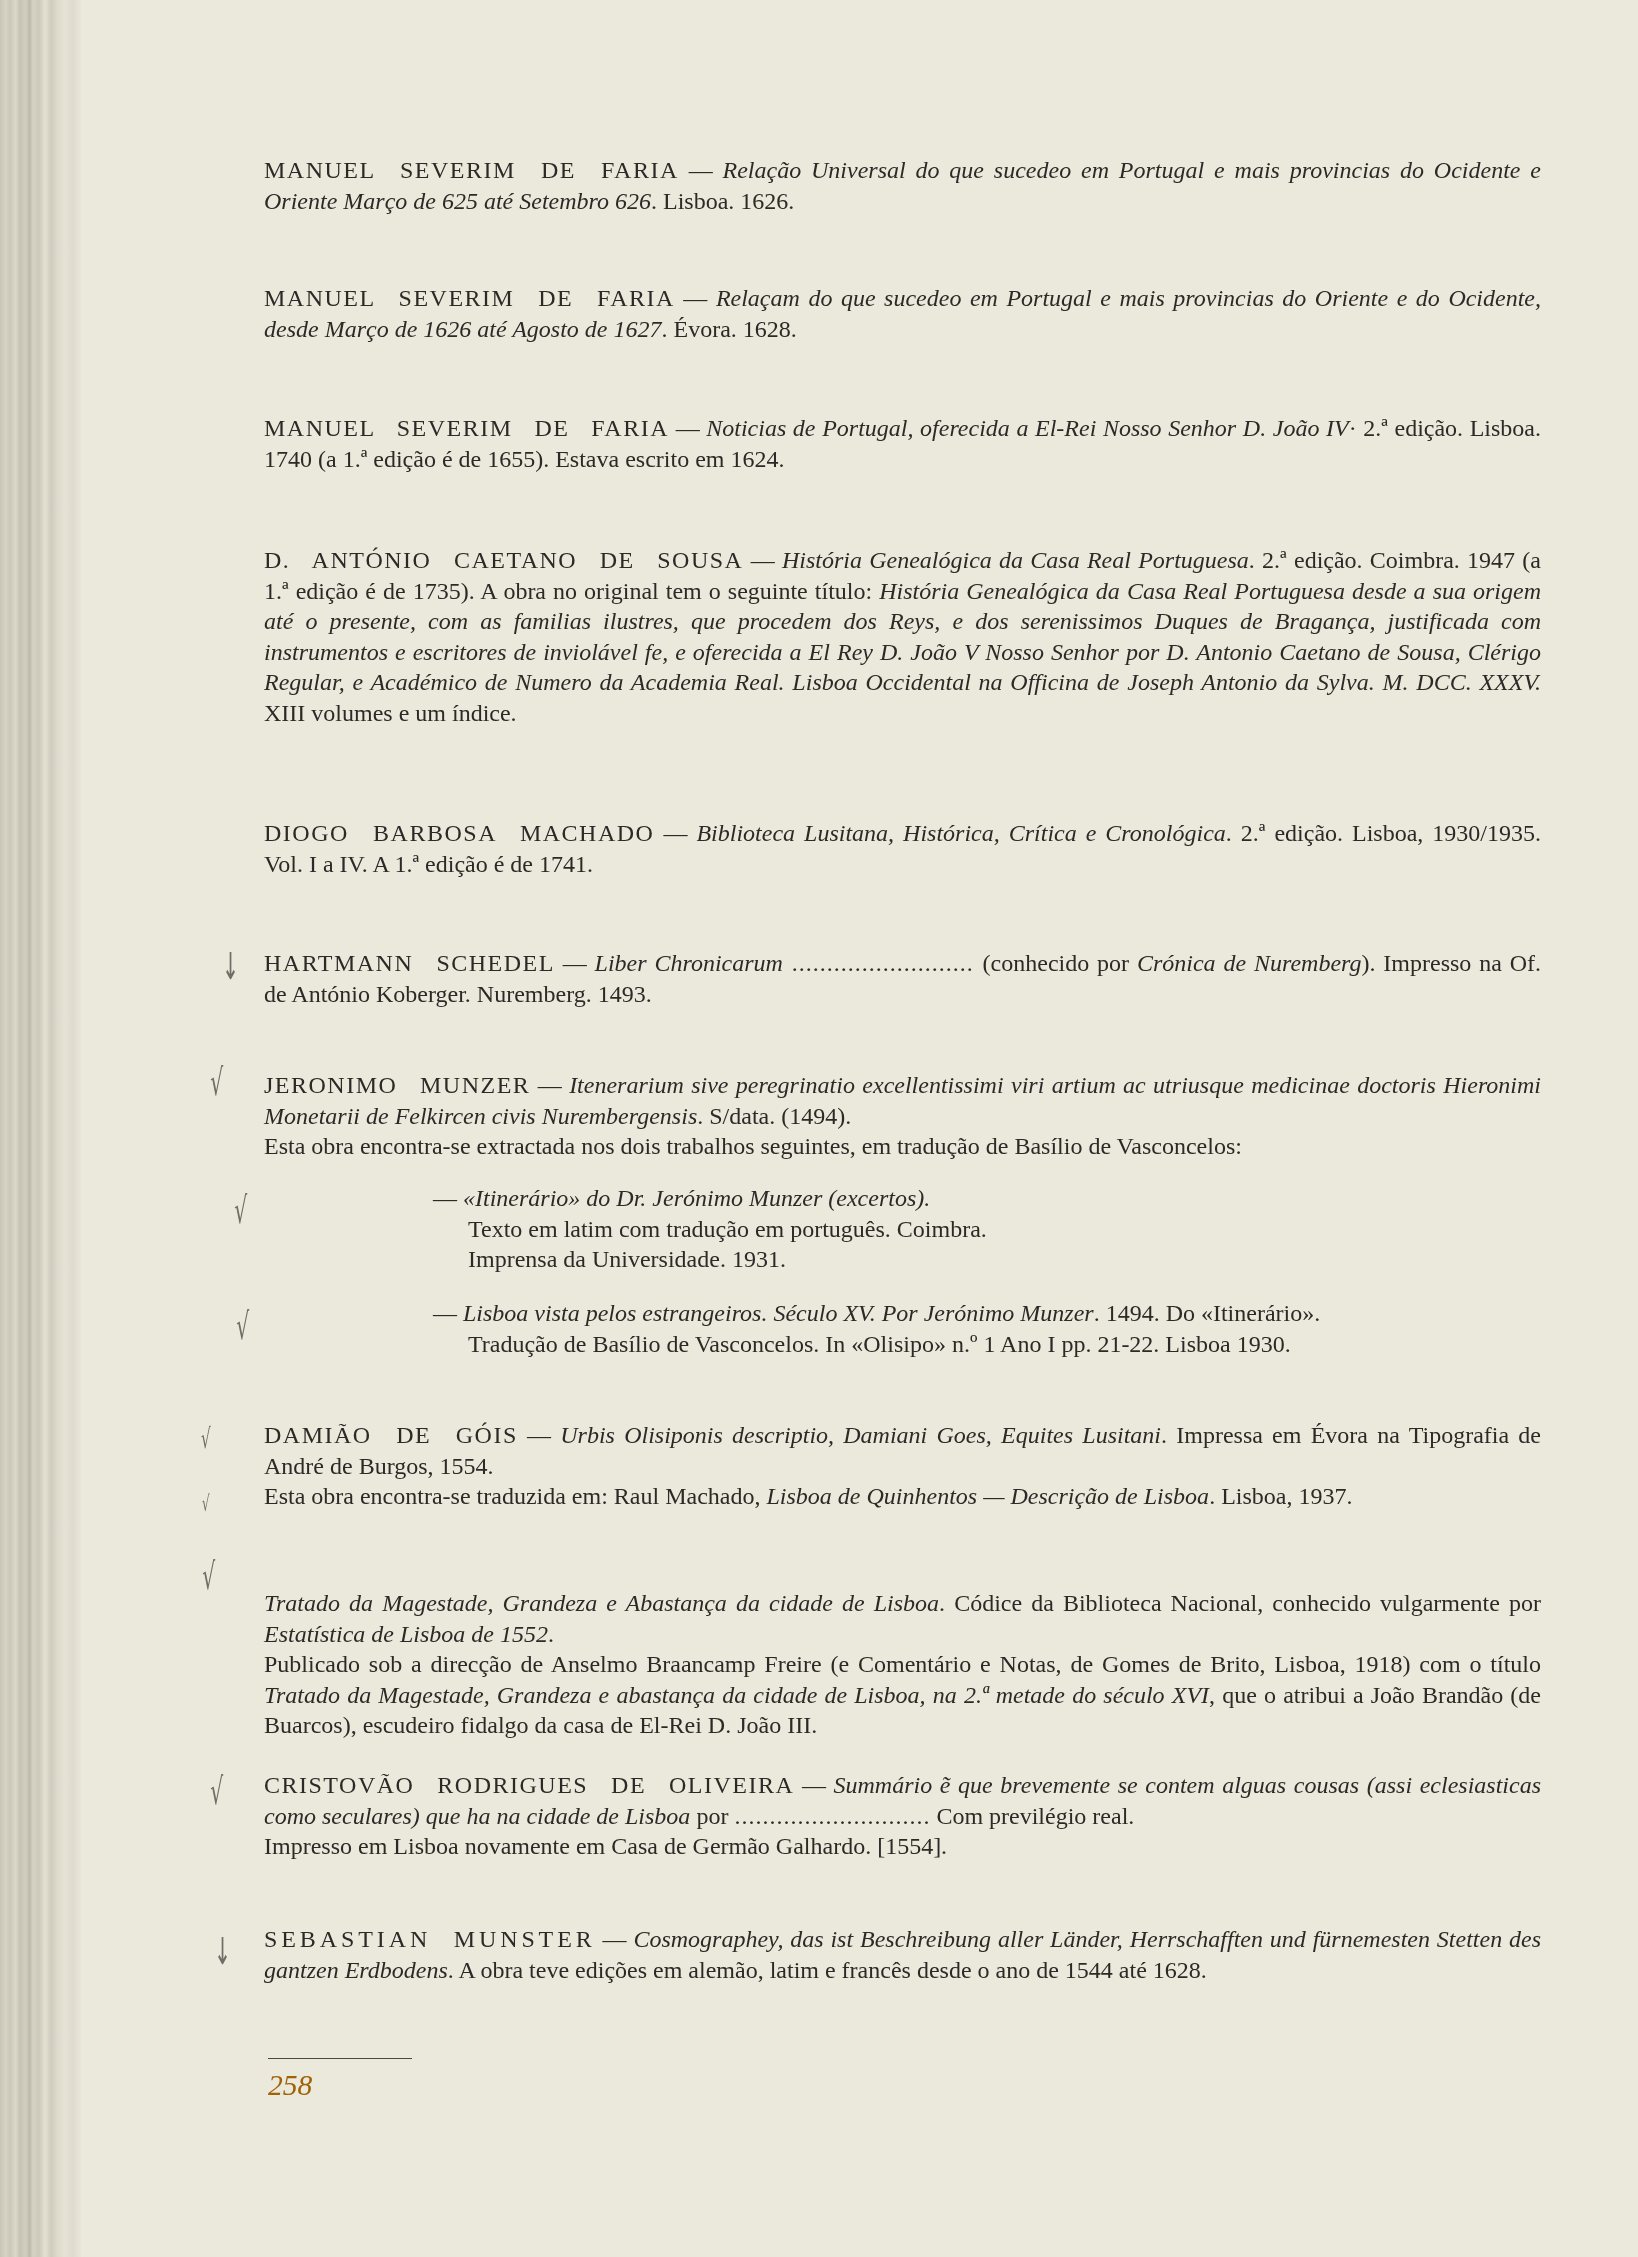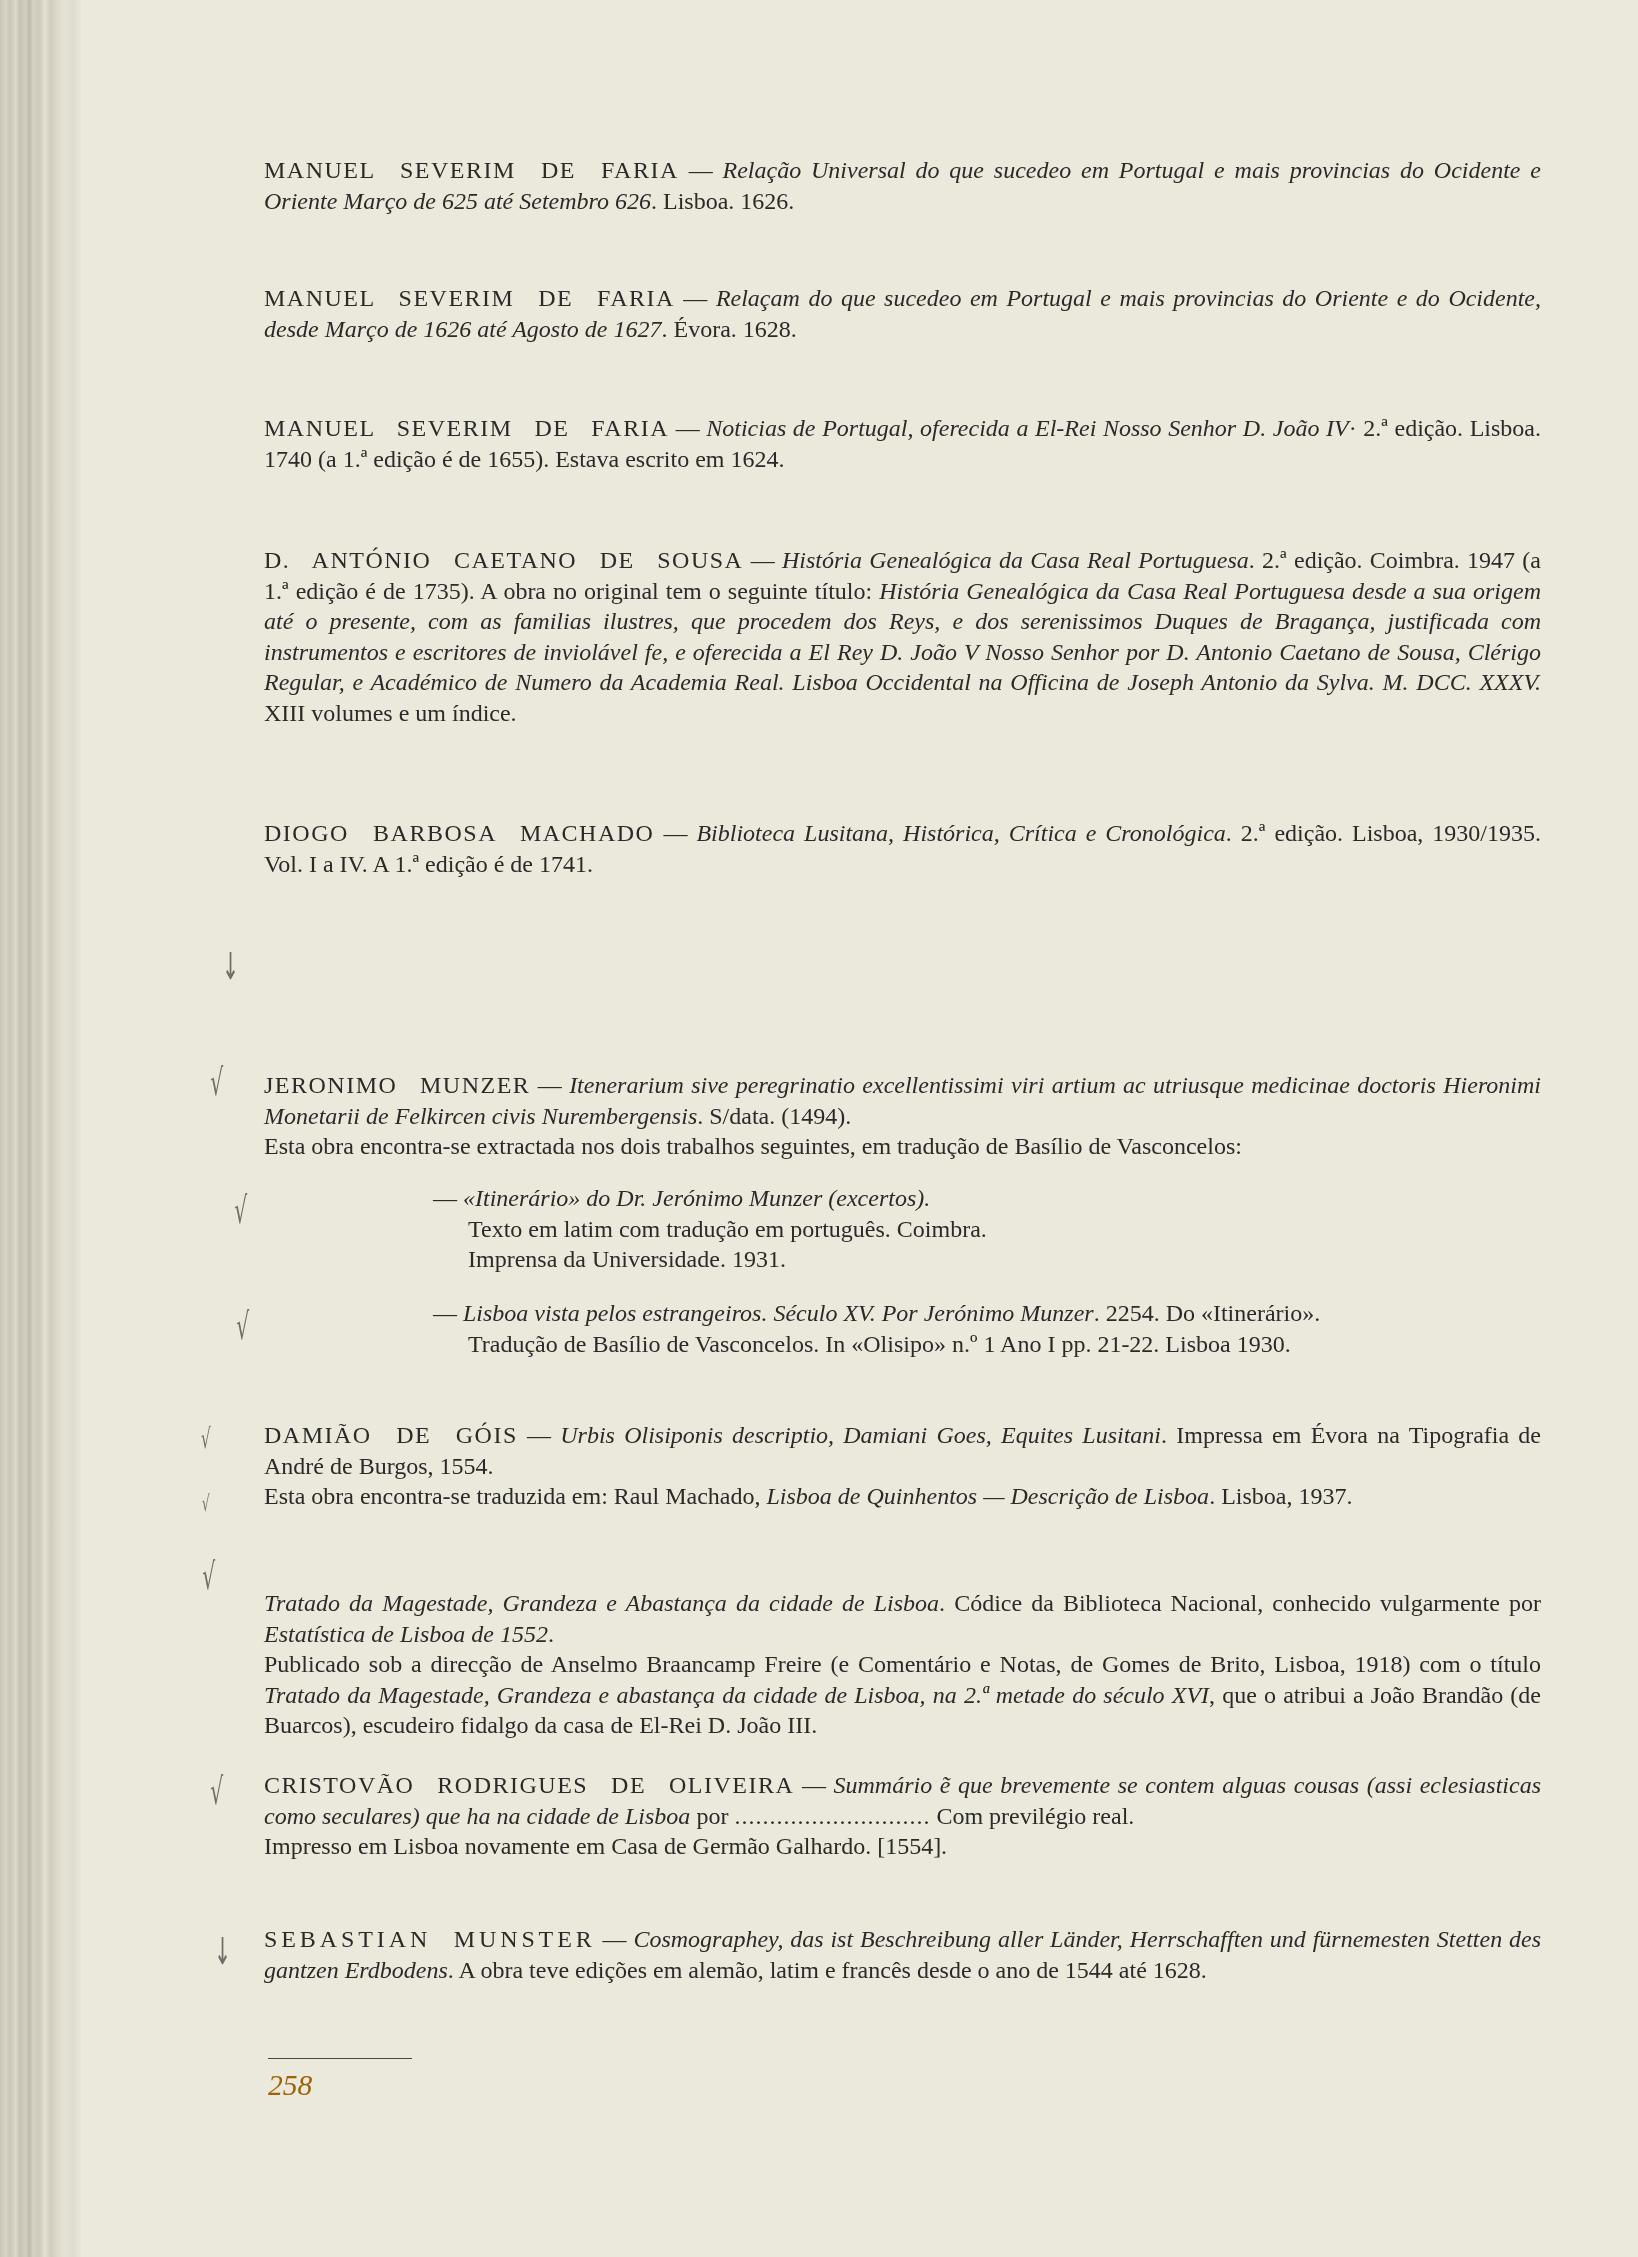--- a/index.html
+++ b/index.html
@@ -68,37 +68,40 @@
 
   <div class="entry" style="top:545px;">
     <p><span class="author">D. ANTÓNIO CAETANO DE SOUSA</span><span> — </span><i>História Genealógica da Casa Real Portuguesa</i><span>. 2.ª edição. Coimbra. 1947 (a 1.ª edição é de 1735). A obra no original tem o seguinte título: </span><i>História Genealógica da Casa Real Portuguesa desde a sua origem até o presente, com as familias ilustres, que procedem dos Reys, e dos serenissimos Duques de Bragança, justificada com instrumentos e escritores de inviolável fe, e oferecida a El Rey D. João V Nosso Senhor por D. Antonio Caetano de Sousa, Clérigo Regular, e Académico de Numero da Academia Real. Lisboa Occidental na Officina de Joseph Antonio da Sylva. M. DCC. XXXV.</i><span> XIII volumes e um índice.</span></p>
   </div>
 
   <div class="entry" style="top:818px;">
     <p><span class="author">DIOGO BARBOSA MACHADO</span><span> — </span><i>Biblioteca Lusitana, Histórica, Crítica e Cronológica</i><span>. 2.ª edição. Lisboa, 1930/1935. Vol. I a IV. A 1.ª edição é de 1741.</span></p>
   </div>
 
   <div class="mark" style="left:215px; top:948px;">↓</div>
+  <div class="entry" style="top:948px;">
+    <p><span class="author">HARTMANN SCHEDEL</span><span> — </span><i>Liber Chronicarum</i><span class="dots"> .......................... </span><span>(conhecido por </span><i>Crónica de Nuremberg</i><span>). Impresso na Of. de António Koberger. Nuremberg. 1493.</span></p>
+  </div>
 
   <div class="mark" style="left:205px; top:1064px;">√</div>
   <div class="entry" style="top:1070px;">
     <p><span class="author">JERONIMO MUNZER</span><span> — </span><i>Itenerarium sive peregrinatio excellentissimi viri artium ac utriusque medicinae doctoris Hieronimi Monetarii de Felkircen civis Nurembergensis</i><span>. S/data. (1494).</span></p>
     <p style="text-align:left;">Esta obra encontra-se extractada nos dois trabalhos seguintes, em tradução de Basílio de Vasconcelos:</p>
   </div>
 
   <div class="mark" style="left:229px; top:1192px;">√</div>
   <div class="sub" style="top:1183px;">
     <p><span>— </span><i>«Itinerário» do Dr. Jerónimo Munzer (excertos).</i></p>
     <p class="cont">Texto em latim com tradução em português. Coimbra.</p>
     <p class="cont">Imprensa da Universidade. 1931.</p>
   </div>
 
   <div class="mark" style="left:231px; top:1308px;">√</div>
   <div class="sub" style="top:1298px;">
-    <p><span>— </span><i>Lisboa vista pelos estrangeiros. Século XV. Por Jerónimo Munzer</i><span>. 2254. Do «Itinerário».</span></p>
+    <p><span>— </span><i>Lisboa vista pelos estrangeiros. Século XV. Por Jerónimo Munzer</i><span>. 1494. Do «Itinerário».</span></p>
     <p class="cont">Tradução de Basílio de Vasconcelos. In «Olisipo» n.º 1 Ano I pp. 21-22. Lisboa 1930.</p>
   </div>
 
   <div class="mark" style="left:197px; top:1420px; font-size:27.6px;">√</div>
   <div class="mark" style="left:199px; top:1485px; font-size:21.7px;">√</div>
   <div class="entry" style="top:1420px;">
     <p><span class="author">DAMIÃO DE GÓIS</span><span> — </span><i>Urbis Olisiponis descriptio, Damiani Goes, Equites Lusitani</i><span>. Impressa em Évora na Tipografia de André de Burgos, 1554.</span></p>
     <p style="text-align:left;"><span>Esta obra encontra-se traduzida em: Raul Machado, </span><i>Lisboa de Quinhentos — Descrição de Lisboa</i><span>. Lisboa, 1937.</span></p>
   </div>
 

